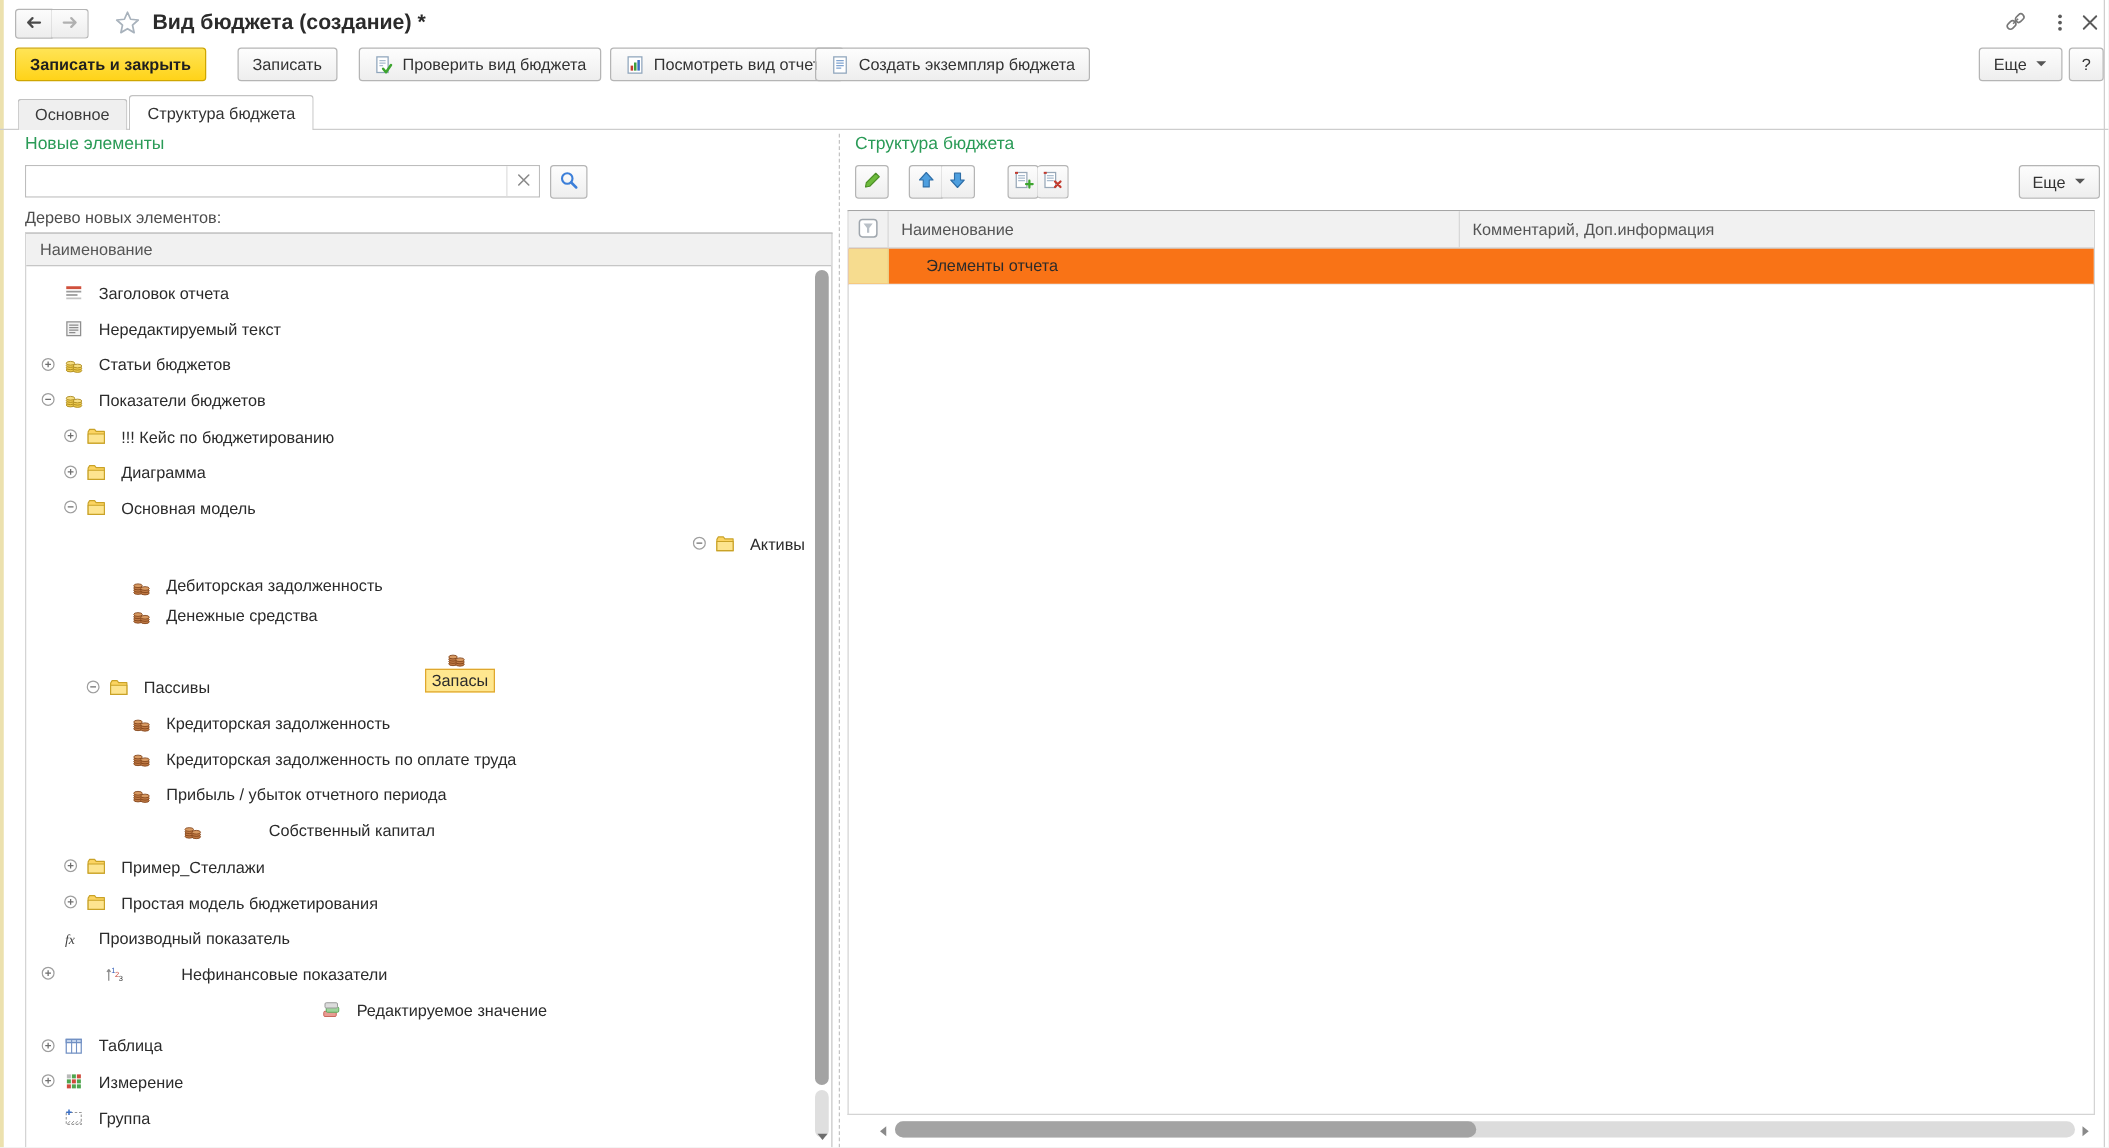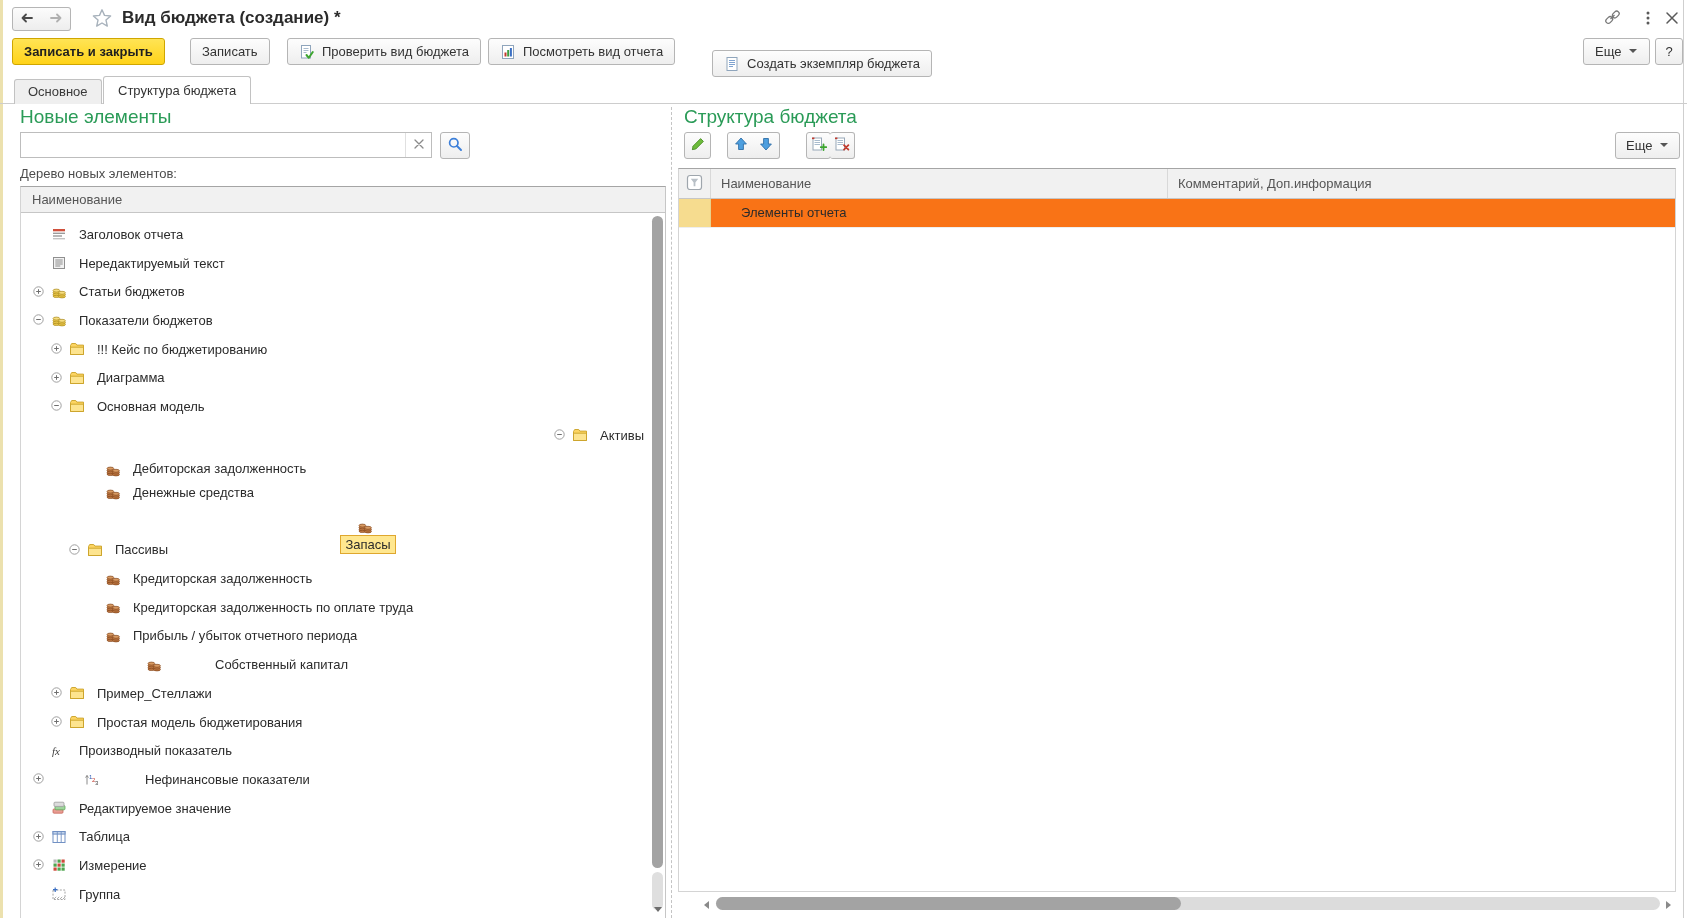--- a/index.html
+++ b/index.html
@@ -26,32 +26,32 @@
 
   
   .btn { position:absolute; top:38px; height:27px; border:1px solid #b5b5b5; border-radius:3px;
     background:linear-gradient(#fdfdfd,#eeeeee); display:flex; align-items:center; padding:0 11px; gap:7px;
     font-size:13px; color:#333; cursor:pointer; white-space:nowrap; }
   .btn .ic { width:16px; height:16px; display:inline-flex; }
   .btn.primary { left:12px; background:linear-gradient(#ffe455,#ffd319); border-color:#cfa600; font-weight:bold; color:#1f1f1f; }
   #btn-save   { left:190px; }
   #btn-check  { left:287px; }
   #btn-view   { left:488px; }
-  #btn-create { left:712px;margin-top:12px; }
+  #btn-create { left:652px; }
   #btn-more-top { left:1583px; }
   #btn-help   { left:1655px; width:28px; justify-content:center; padding:0; }
 
   
   .tabline { position:absolute; left:0; top:103px; width:1687px; height:1px; background:#cdcdcd; }
   .tab { position:absolute; border:1px solid #c2c2c2; border-bottom:none; border-radius:3px 3px 0 0; cursor:pointer; white-space:nowrap; }
   .tab.inactive { left:14px; top:79px; height:25px; line-height:24px; padding:0 13px; background:#efefef; color:#3a3a3a; }
   .tab.active   { left:103px; top:76px; height:28px; line-height:27px; padding:0 14px; background:#fff; z-index:2; }
 
   
-  .panel-title { position:absolute; top:106px; font-size:19px; color:#2a9b57; white-space:nowrap; }
+  .panel-title { position:absolute; top:106px; font-size:14px; color:#2a9b57; white-space:nowrap; }
   .lp-title { left:20px; }
   .rp-title { left:684px; }
 
   
   .search-box { position:absolute; left:20px; top:132px; width:412px; height:26px; border:1px solid #bdbdbd; background:#fff; }
   .search-input { position:absolute; left:0; top:0; width:384px; height:24px; border:none; outline:none; padding:0 6px; font:inherit; }
   .clear-btn { position:absolute; right:0; top:0; width:26px; height:24px; border-left:1px solid #e0e0e0;
     display:flex; align-items:center; justify-content:center; cursor:pointer; background:#fff; }
   .search-btn { position:absolute; left:440px; top:132px; width:30px; height:27px; border:1px solid #b5b5b5; border-radius:3px;
     background:linear-gradient(#fdfdfd,#eeeeee); display:flex; align-items:center; justify-content:center; cursor:pointer; }
@@ -511,21 +511,21 @@
           <span class="t-icon">
             <svg width="16" height="16" viewBox="0 0 16 16">
               <path d="M3 13.5V4.5M3 4.5L1.6 6.6M3 4.5l1.4 2.1" stroke="#8a8a8a" stroke-width="1" fill="none"></path>
               <text x="5" y="7.5" font-size="6" font-family="Liberation Sans, sans-serif" fill="#2f5bb5">1</text>
               <text x="8" y="10.5" font-size="6" font-family="Liberation Sans, sans-serif" fill="#c13b2f">2</text>
               <text x="11" y="13.5" font-size="6" font-family="Liberation Sans, sans-serif" fill="#3f3f3f">3</text>
             </svg>
           </span>
           <span class="t-label">Нефинансовые показатели</span>
         </div>
-        <div class="tree-row" style="padding-left: 12px;">
+        <div class="tree-row" style="padding-left: 12px; justify-content: center;">
           <span class="expander"></span>
           <span class="t-icon">
             <svg width="16" height="16" viewBox="0 0 16 16">
               <rect x="2" y="9" width="10" height="4.2" rx="1" fill="#e99c93" stroke="#c96a5e" stroke-width="0.8"></rect>
               <rect x="4" y="5.6" width="10" height="4.2" rx="1" fill="#9ed49b" stroke="#5fa95c" stroke-width="0.8"></rect>
               <rect x="3" y="2.2" width="10" height="4.2" rx="1" fill="#dcdcdc" stroke="#9a9a9a" stroke-width="0.8"></rect>
             </svg>
           </span>
           <span class="t-label">Редактируемое значение</span>
         </div>

